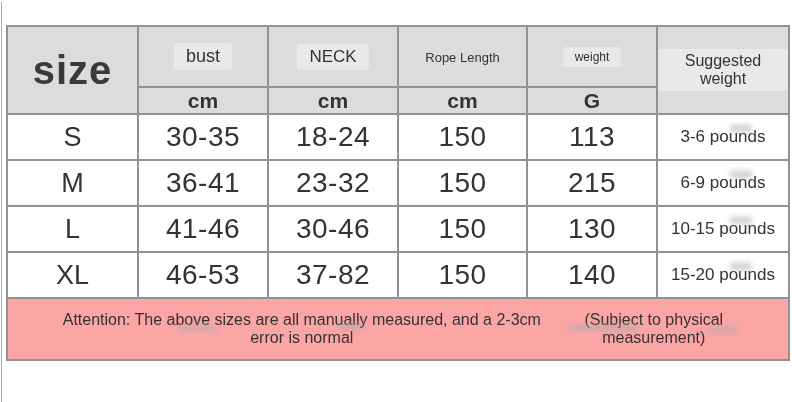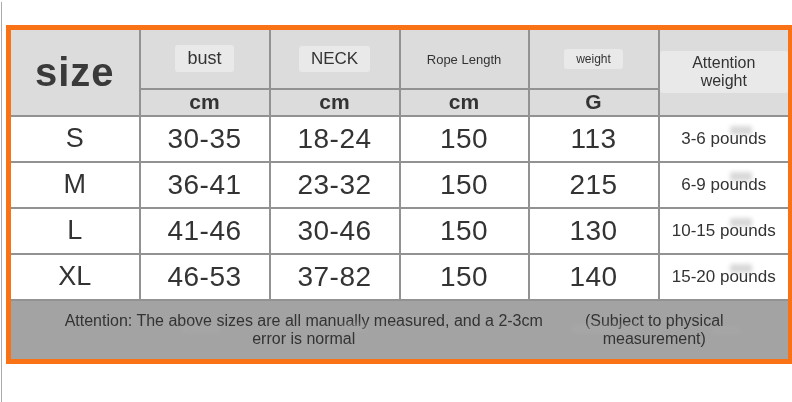--- a/index.html
+++ b/index.html
@@ -14,21 +14,21 @@
   .edge-line {
     position:absolute; left:1px; top:2px;
     width:1px; height:400px;
     background:#ababab;
   }
   table.size-chart {
     position:absolute; left:6px; top:25px;
     width:782px;
     border-collapse:collapse;
     table-layout:fixed;
-    border:5px solid #f97316;
+    border:2px solid #f97316;
   }
   .size-chart td {
     border:2px solid #929292;
     text-align:center;
     vertical-align:middle;
     padding:0;
     color:#333333;
     overflow:hidden;
   }
   .size-chart thead td { background:#dcdcdc; }
@@ -57,21 +57,21 @@
   .smudge {
     position:absolute;
     background:#ababab;
     opacity:0.45;
     filter:blur(2px);
     border-radius:2px;
     pointer-events:none;
   }
   .c-sugg .smudge { top:9px; left:55%; width:22px; height:9px; }
 
-  .foot-cell { background:#a3a3a3; }
+  .foot-cell { background:#fca5a5; }
   .foot-inner {
     display:flex;
     justify-content:space-between;
     align-items:center;
     padding:0 30px 0 46px;
     position:relative;
     height:100%;
   }
   .foot-attention { font-size:16px; }
   .foot-note { font-size:16px; }
@@ -105,21 +105,21 @@
       <td>
         <span class="h-neck patch">NECK</span>
       </td>
       <td>
         <span class="h-rope">Rope Length</span>
       </td>
       <td>
         <span class="h-weight patch">weight</span>
       </td>
       <td rowspan="2">
-        <span class="h-sugg patch">Attention weight</span>
+        <span class="h-sugg patch">Suggested weight</span>
       </td>
     </tr>
     <tr class="hr2">
       <td>
         <span class="h-unit">cm</span>
       </td>
       <td>
         <span class="h-unit">cm</span>
       </td>
       <td>

